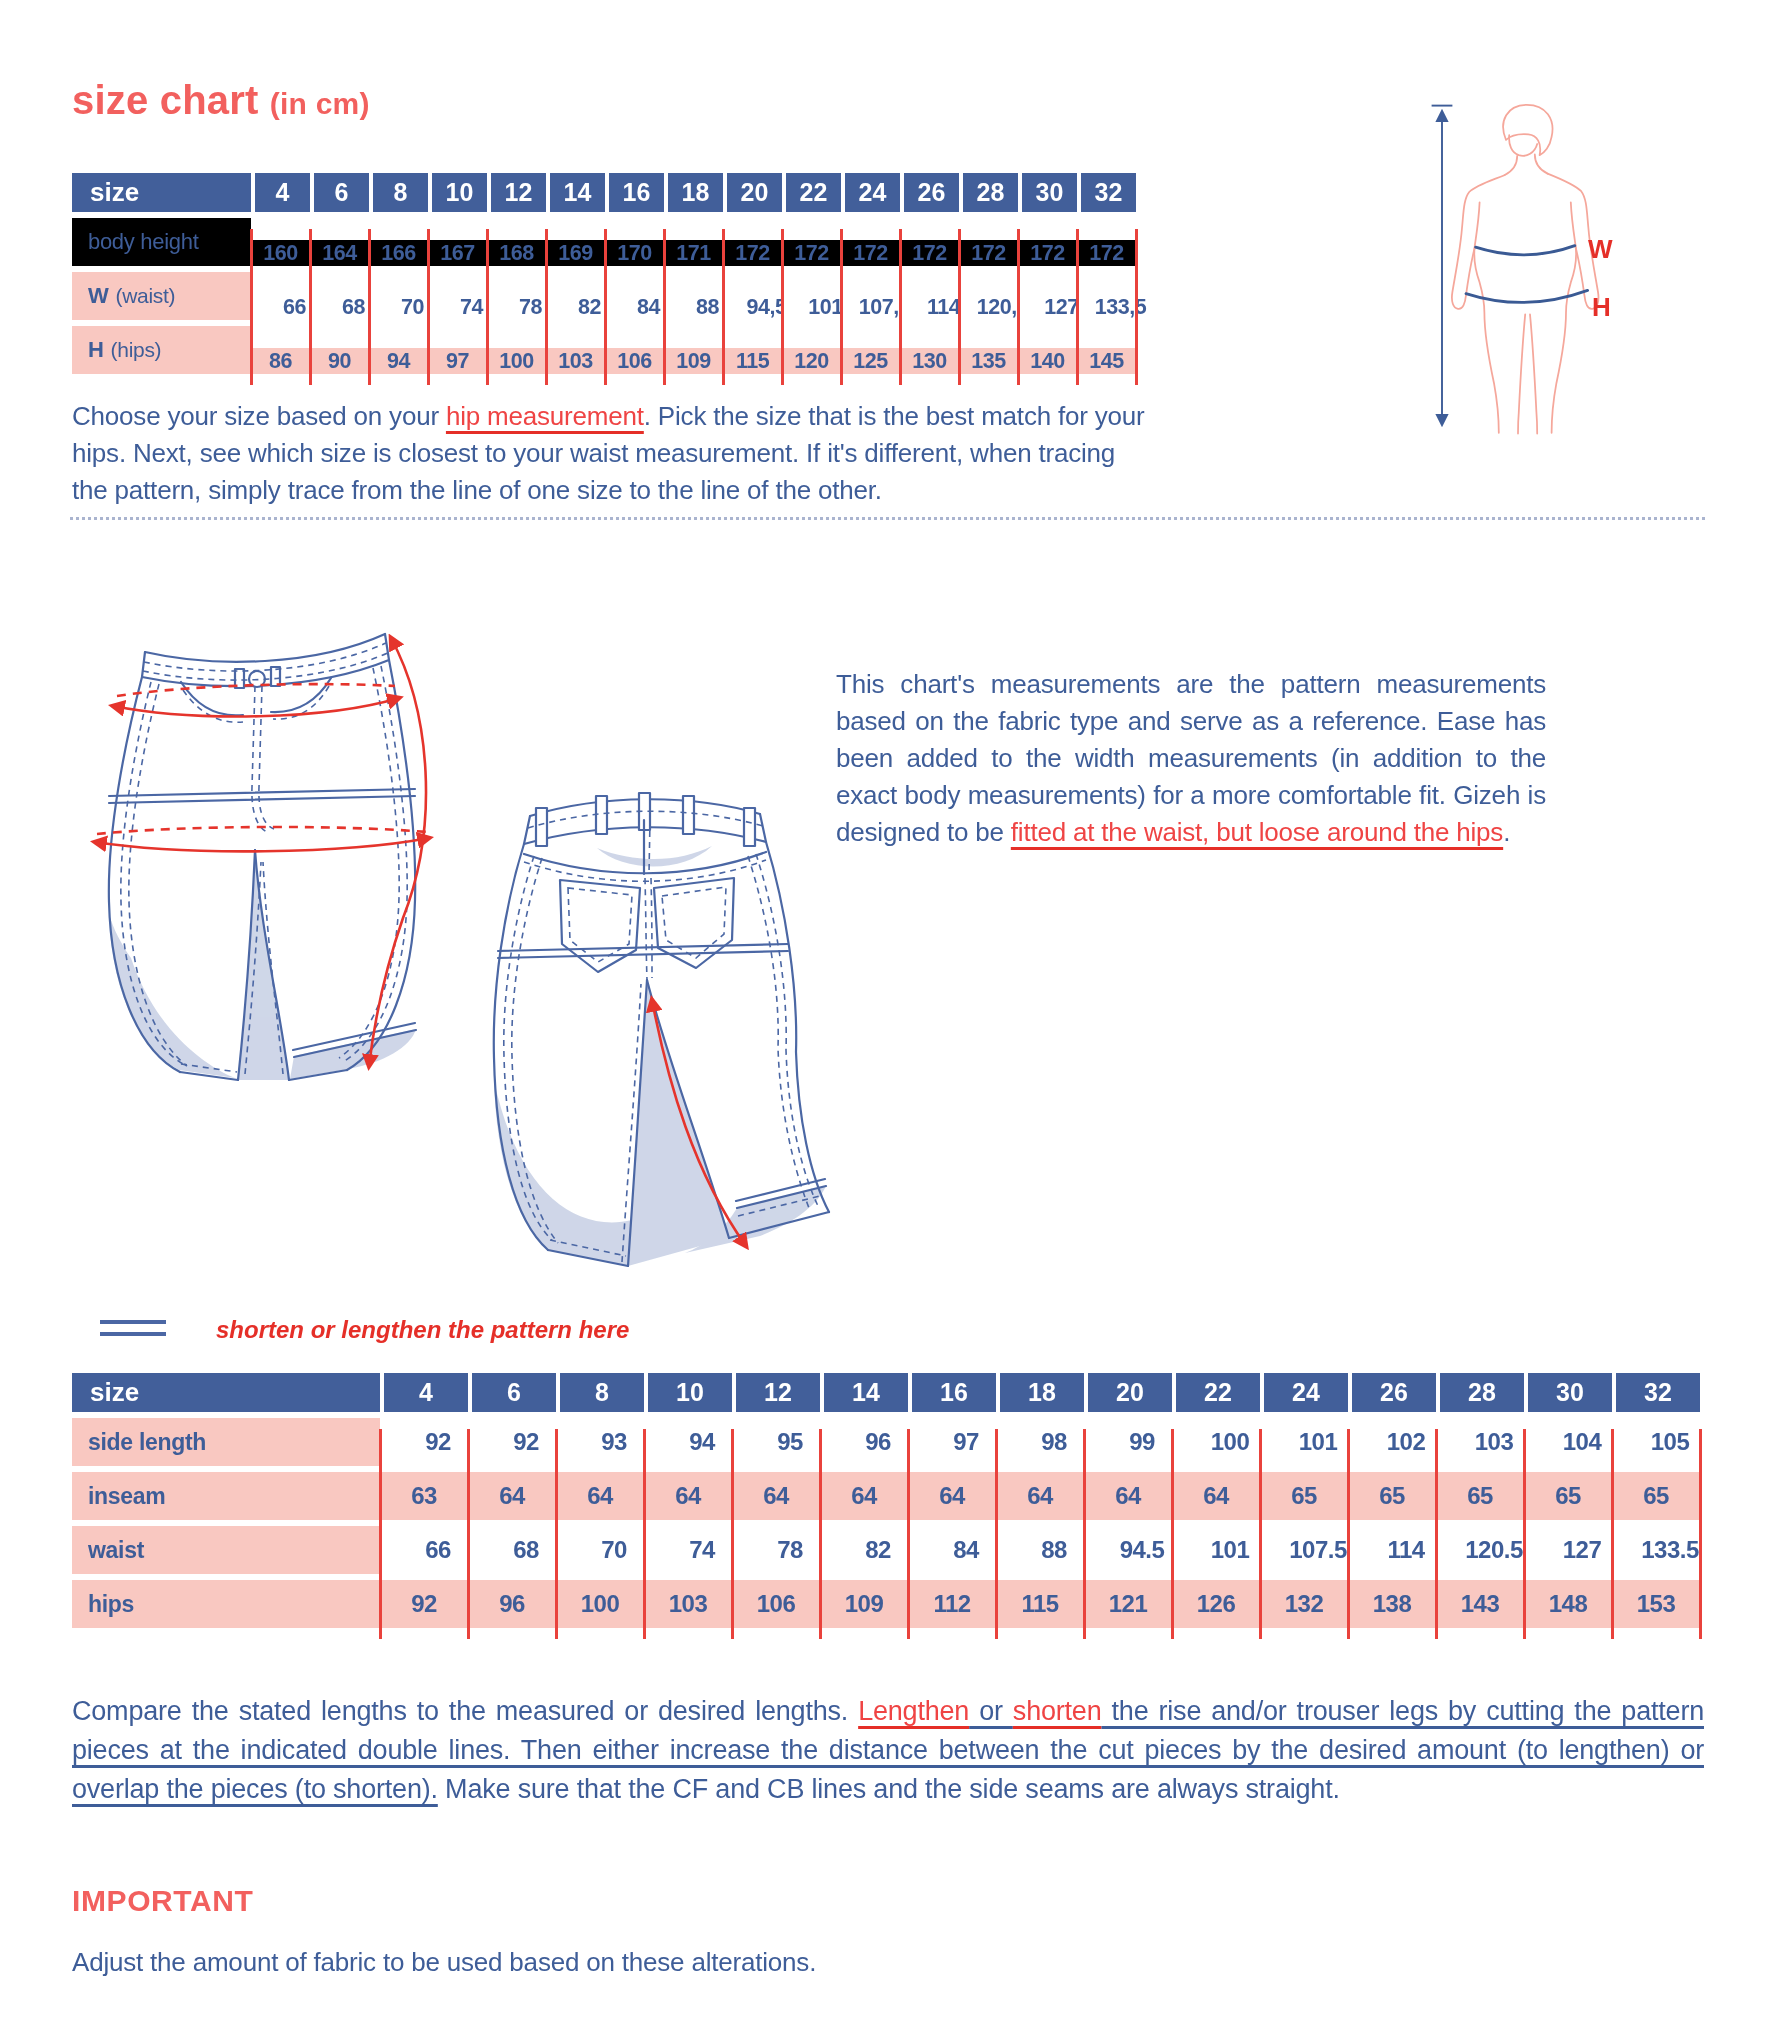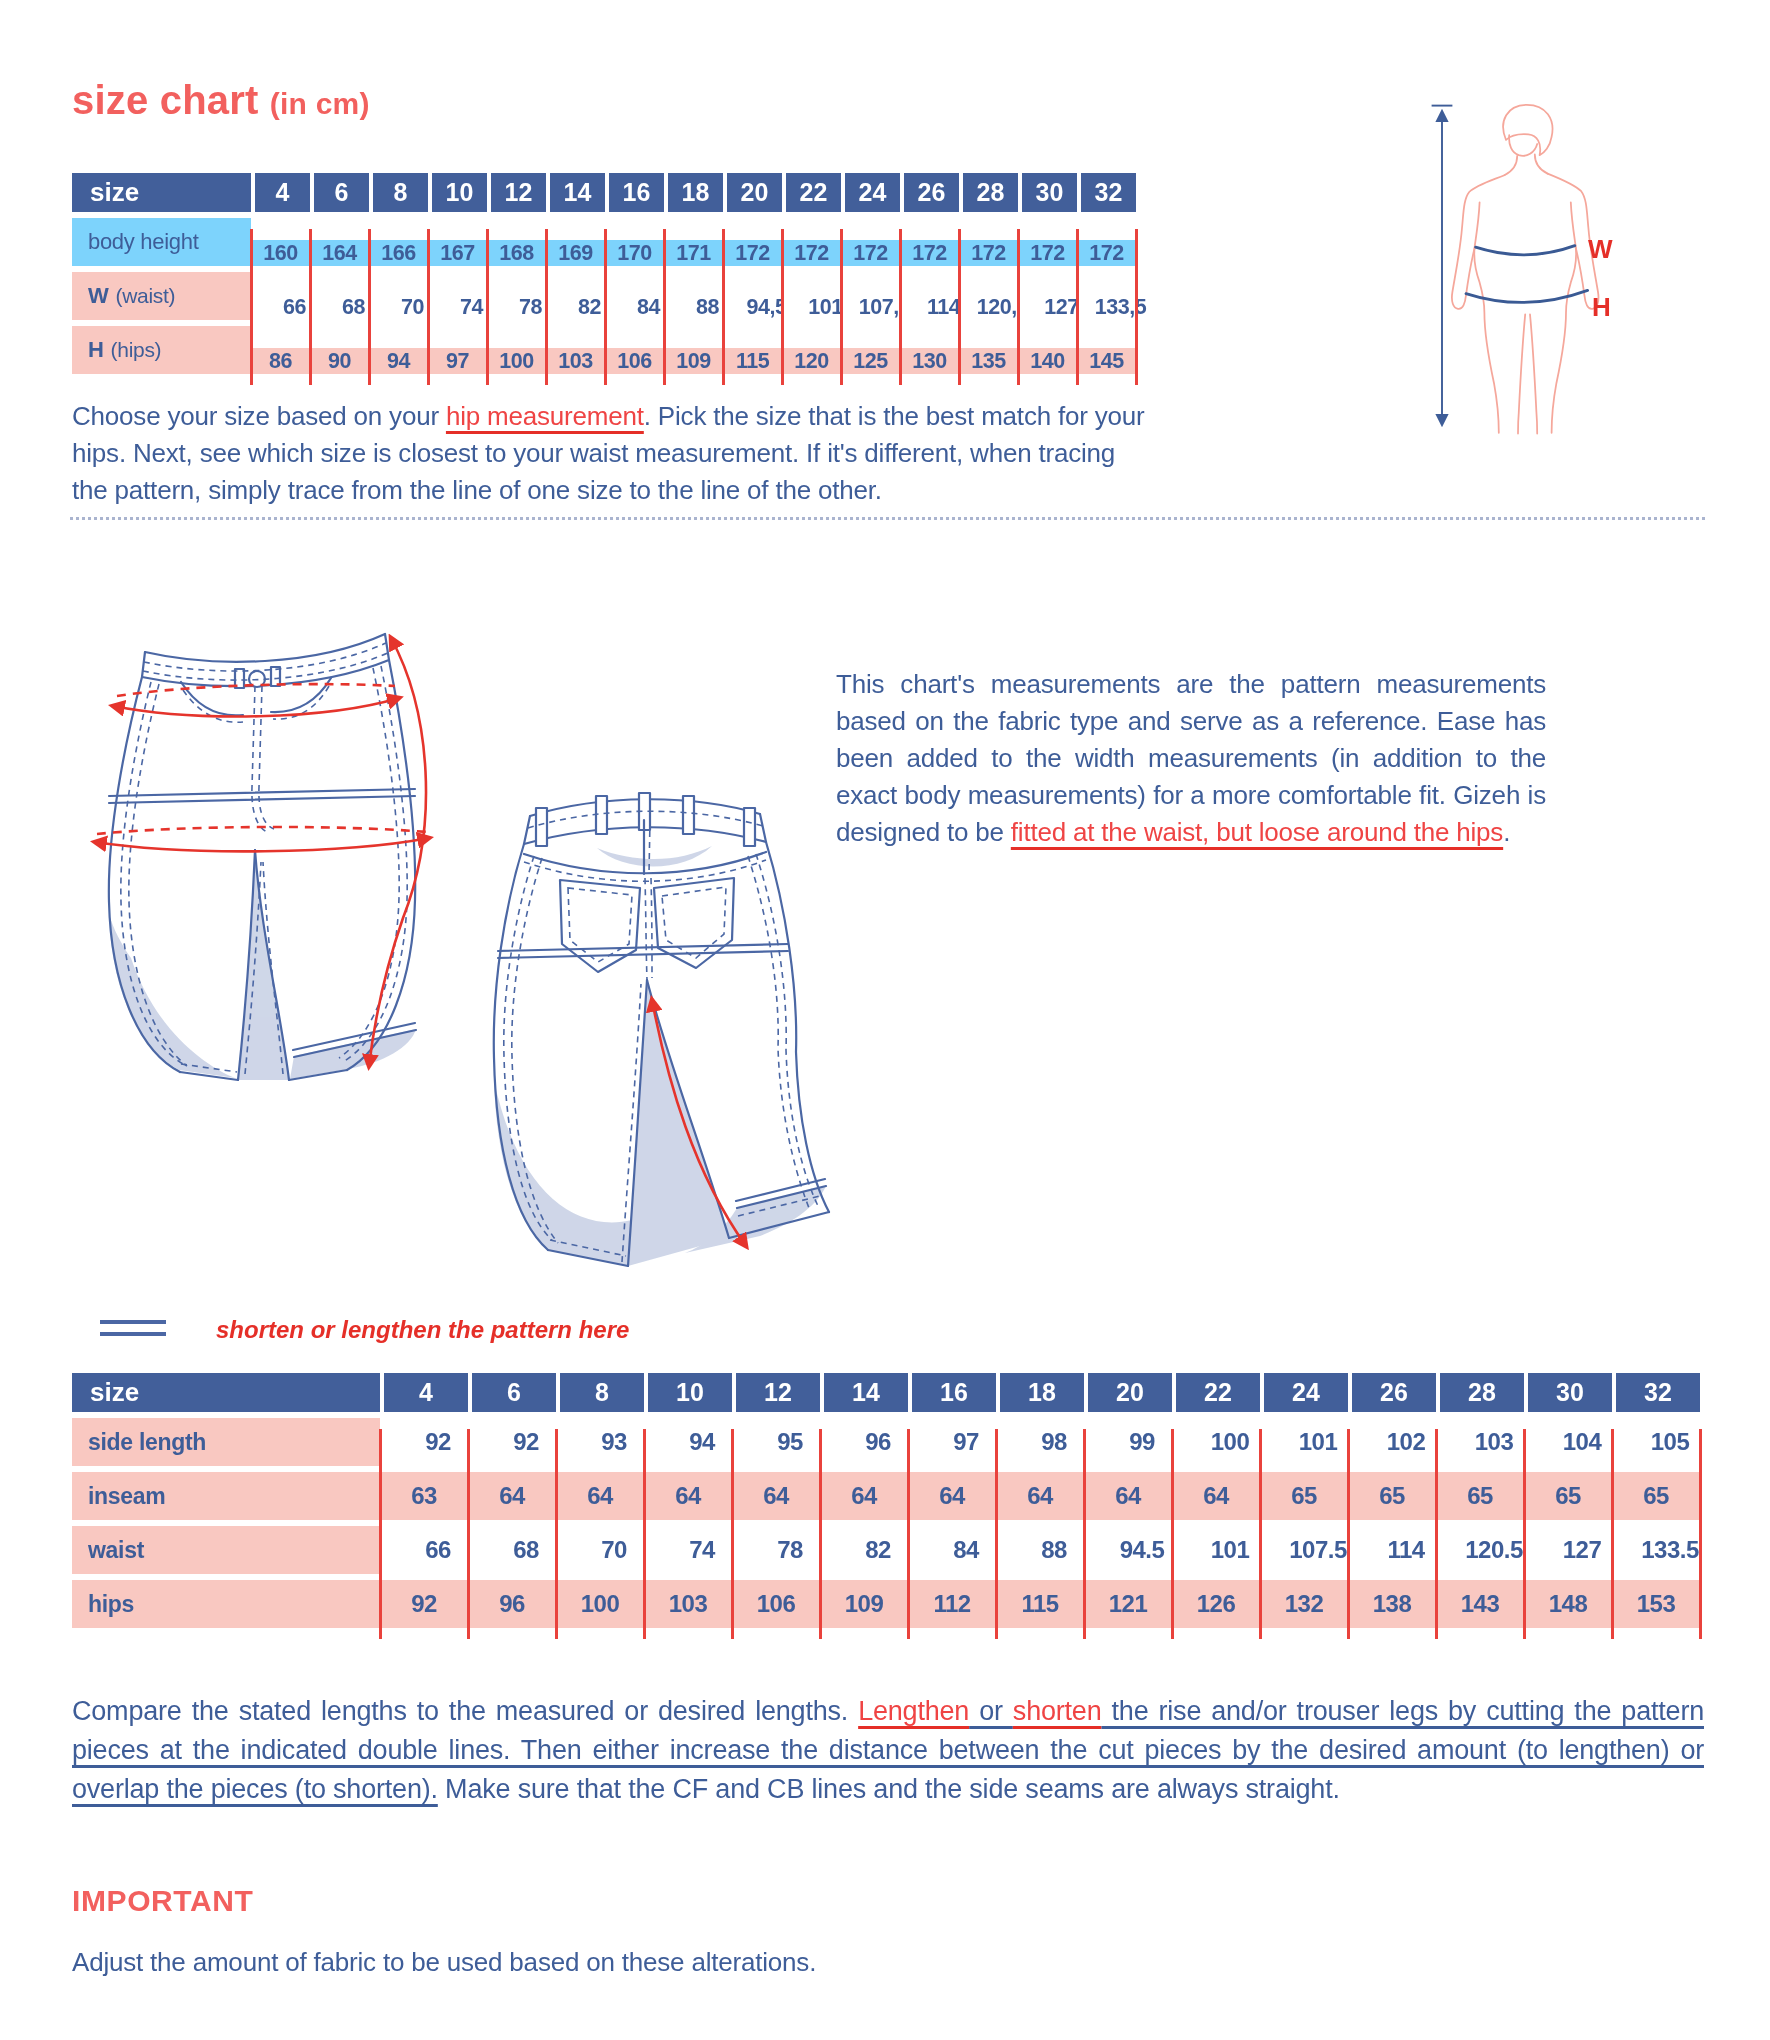--- a/index.html
+++ b/index.html
@@ -31,21 +31,21 @@
   .t-hcell { background: #425f9a; color: #fff; font-weight: 700; font-size: 25px;
              display: flex; align-items: center; justify-content: center; border-left: 4px solid #fff; }
   .t-label { display: flex; align-items: center; padding-left: 16px; color: #3e5d98; font-size: 23px; gap: 7px; }
   .t-label .main { font-weight: 400; letter-spacing: -0.3px; }
   .t-label .main.b { font-weight: 700; }
   .t-label .sub { font-weight: 400; font-size: 21px; letter-spacing: -0.3px; }
   .t-cell { display: flex; align-items: center; justify-content: center;
             color: #3e5d98; font-weight: 700; font-size: 24px; letter-spacing: -0.5px; }
   .t1 .t-cell { font-size: 21.5px; margin-top: 22px; }
   .t1 .t-label { font-size: 22px; }
-  .bg-peri { background: #7dd3fc; }
+  .bg-peri { background: #000000; }
   .bg-pink { background: #f9c8c1; }
   .bg-white { background: #ffffff; padding-left: 28px; }
   .t-vline { position: absolute; width: 3px; background: #e9423c; }
 
   
   .divider { border-top: 3px dotted #aab4cf; }
   .legend-line { width: 66px; height: 4px; background: #4b67a4; margin-bottom: 8px; }
   .legend-text { color: #e52f28; font-weight: 700; font-style: italic; font-size: 24px; }
   .fig-label { color: #e52f28; font-weight: 700; font-size: 26px; }
 </style>

